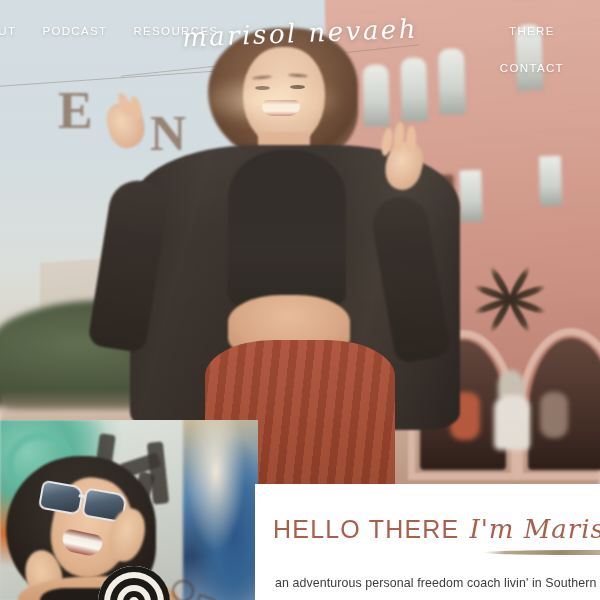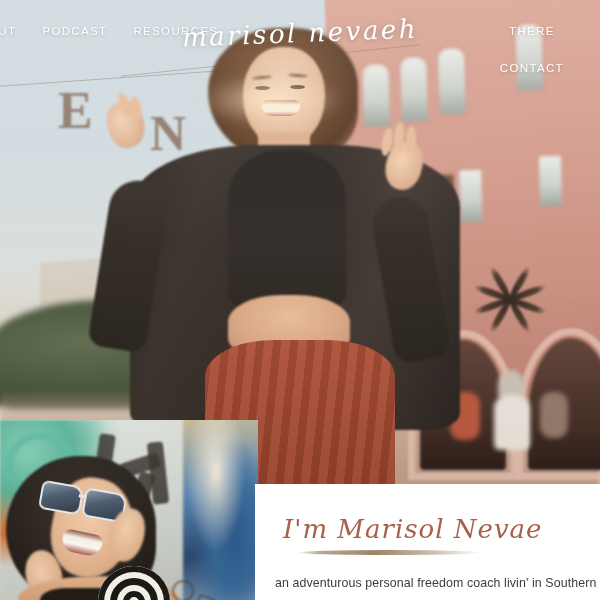--- a/index.html
+++ b/index.html
@@ -568,20 +568,21 @@
     <div class="gw-top"></div>
     <div class="gw-tattoo" style="left:172px; top:160px; width:18px; height:18px;"></div>
     <div class="gw-tattoo" style="left:196px; top:176px; width:14px; height:14px; border-radius:2px; transform:rotate(20deg);"></div>
     <div class="photo-wash"></div>
   </div>
 
   <div class="badge"></div>
 
   <div class="info-card">
     <div class="headline">
+      <span class="hello">HELLO THERE</span>
       <span class="script-wrap">
         <span class="script-name">I'm Marisol Nevae</span>
         <span class="swash"></span>
       </span>
     </div>
     <div class="blurb">an adventurous personal freedom coach livin' in Southern Califor</div>
   </div>
 
 </div>
 

